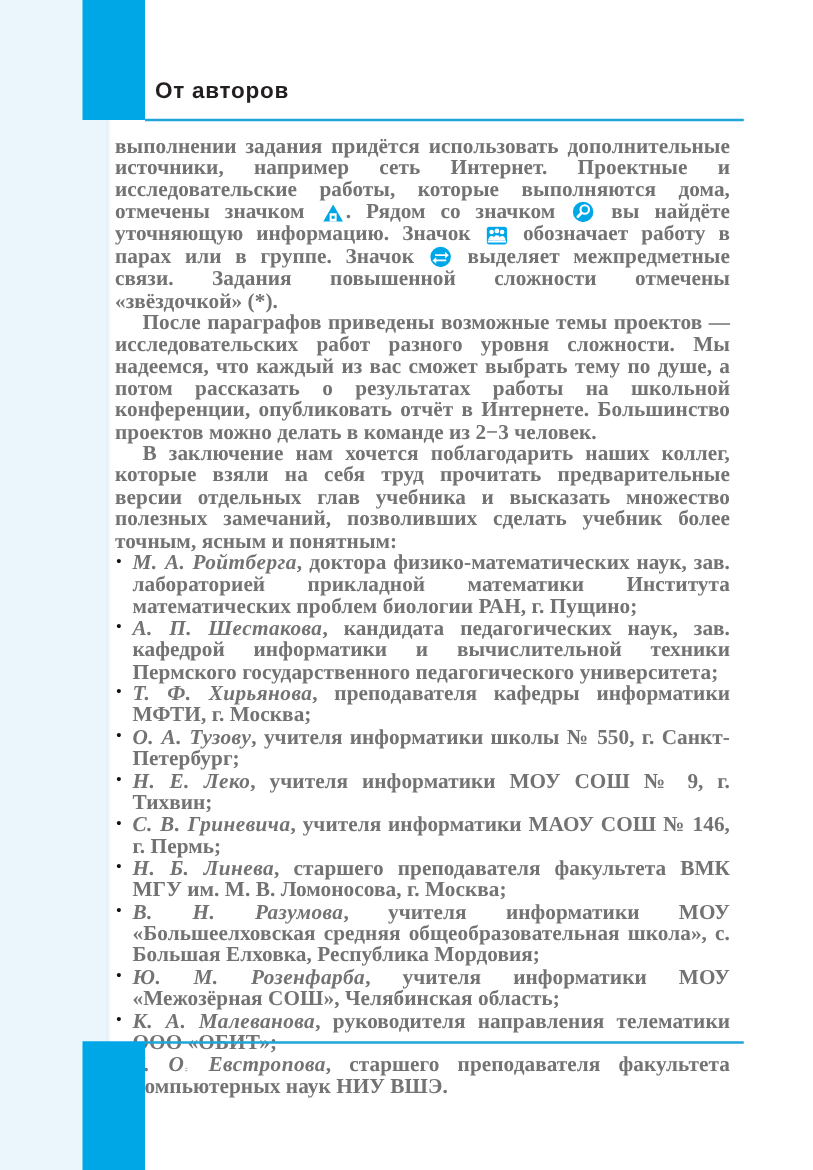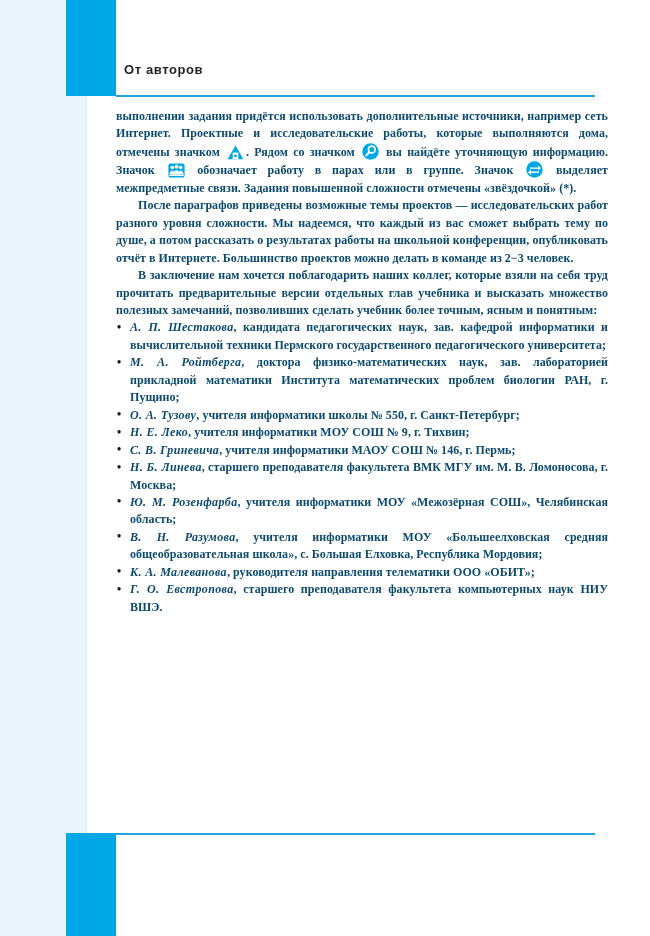--- a/index.html
+++ b/index.html
@@ -48,21 +48,21 @@
     top: 0px;
     width: 50px;
     height: 96px;
     background: #00a7e7;
   }
   .header-title {
     position: absolute;
     left: 124px;
     top: 62px;
     font-family: "Liberation Sans", sans-serif;
-    font-size: 13px;
+    font-size: 18px;
     font-weight: bold;
     color: #231f20;
     letter-spacing: 0.6px;
     white-space: nowrap;
   }
   .header-rule {
     position: absolute;
     left: 116px;
     top: 95px;
     width: 479px;
@@ -100,26 +100,26 @@
     top: 12px;
     font-family: "Liberation Sans", sans-serif;
     font-size: 15px;
     font-weight: bold;
     color: #ffffff;
   }
 
   
   .content {
     position: absolute;
-    left: 116px;
+    left: 92px;
     top: 108px;
     width: 492px;
-    font-size: 12px;
+    font-size: 17px;
     line-height: 17.45px;
-    color: #0c4a6e;
+    color: #737373;
     text-align: justify;
     text-justify: inter-word;
     font-weight: bold;
     letter-spacing: 0.05px;
   }
   .content p {
     margin: 0;
     text-indent: 22px;
     hyphens: manual;
   }
@@ -198,28 +198,29 @@
           <circle cx="8.5" cy="8.5" r="8.2" fill="#00a7e7"></circle>
           <path d="M4.0 6.4 H12.0 V4.4 L15.0 7.1 L12.0 9.8 V7.8 H4.0 Z" fill="#ffffff"></path>
           <path d="M13.0 10.6 H5.0 V8.6 L2.0 11.3 L5.0 14.0 V12.0 H13.0 Z" fill="#ffffff"></path>
         </svg></span><span> выделяет межпредметные связи. Задания повышенной сложности отмечены «звёздочкой» (*).</span></p>
 
   <p>После параграфов приведены возможные темы проектов — исследовательских работ разного уровня сложности. Мы надеемся, что каждый из вас сможет выбрать тему по душе, а потом рассказать о результатах работы на школьной конференции, опубликовать отчёт в Интернете. Большинство проектов можно делать в команде из 2−3 человек.</p>
 
   <p>В заключение нам хочется поблагодарить наших коллег, которые взяли на себя труд прочитать предварительные версии отдельных глав учебника и высказать множество полезных замечаний, позволивших сделать учебник более точным, ясным и понятным:</p>
 
   <ul class="credits">
+    <li><span class="nm">М. А. Ройтберга</span><span>, доктора физико-математических наук, зав. лабораторией прикладной математики Института математических проблем биологии РАН, г. Пущино;</span></li>
     <li><span class="nm">А. П. Шестакова</span><span>, кандидата педагогических наук, зав. кафедрой информатики и вычислительной техники Пермского государственного педагогического университета;</span></li>
-    <li><span class="nm">М. А. Ройтберга</span><span>, доктора физико-математических наук, зав. лабораторией прикладной математики Института математических проблем биологии РАН, г. Пущино;</span></li>
+    <li><span class="nm">Т. Ф. Хирьянова</span><span>, преподавателя кафедры информатики МФТИ, г. Москва;</span></li>
     <li><span class="nm">О. А. Тузову</span><span>, учителя информатики школы № 550, г. Санкт-Петербург;</span></li>
     <li><span class="nm">Н. Е. Леко</span><span>, учителя информатики МОУ СОШ № 9, г. Тихвин;</span></li>
     <li><span class="nm">С. В. Гриневича</span><span>, учителя информатики МАОУ СОШ № 146, г. Пермь;</span></li>
     <li><span class="nm">Н. Б. Линева</span><span>, старшего преподавателя факультета ВМК МГУ им. М. В. Ломоносова, г. Москва;</span></li>
+    <li><span class="nm">В. Н. Разумова</span><span>, учителя информатики МОУ «Большеелховская средняя общеобразовательная школа», с. Большая Елховка, Республика Мордовия;</span></li>
     <li><span class="nm">Ю. М. Розенфарба</span><span>, учителя информатики МОУ «Межозёрная СОШ», Челябинская область;</span></li>
-    <li><span class="nm">В. Н. Разумова</span><span>, учителя информатики МОУ «Большеелховская средняя общеобразовательная школа», с. Большая Елховка, Республика Мордовия;</span></li>
     <li><span class="nm">К. А. Малеванова</span><span>, руководителя направления телематики ООО «ОБИТ»;</span></li>
     <li><span class="nm">Г. О. Евстропова</span><span>, старшего преподавателя факультета компьютерных наук НИУ ВШЭ.</span></li>
   </ul>
 </div>
 
 <div class="footer-zone">
   <div class="footer-rule"></div>
   <div class="footer-blue-block">
     <div class="page-number">4</div>
   </div>

